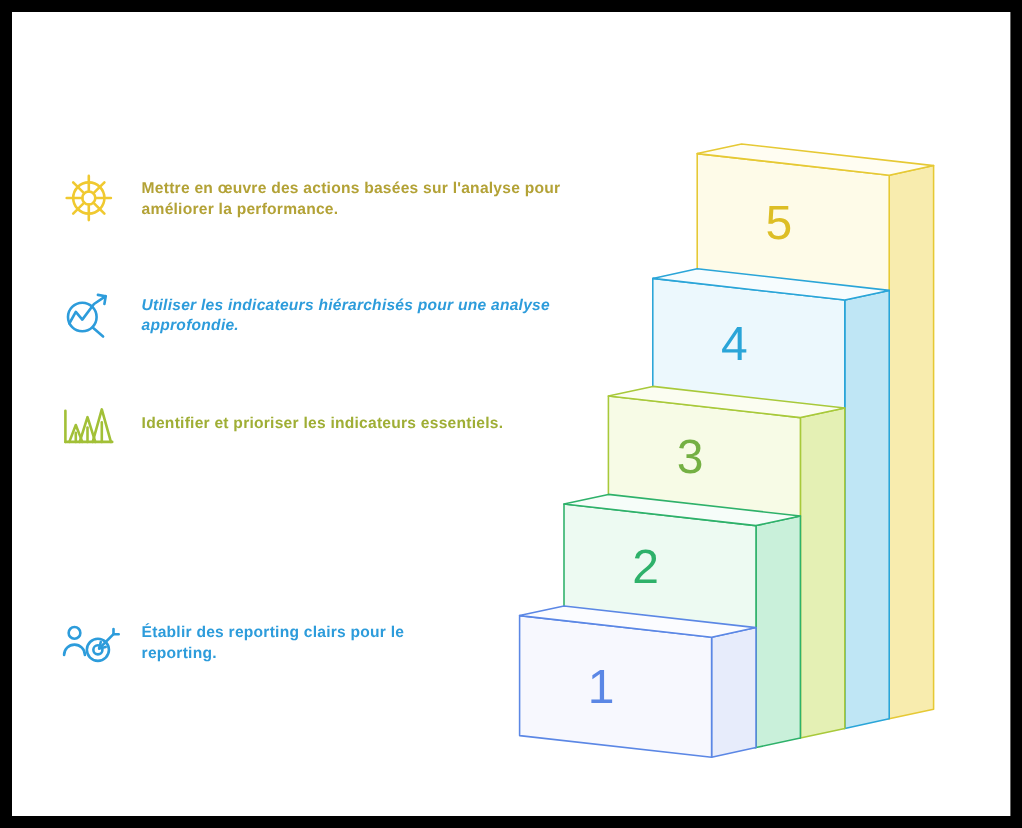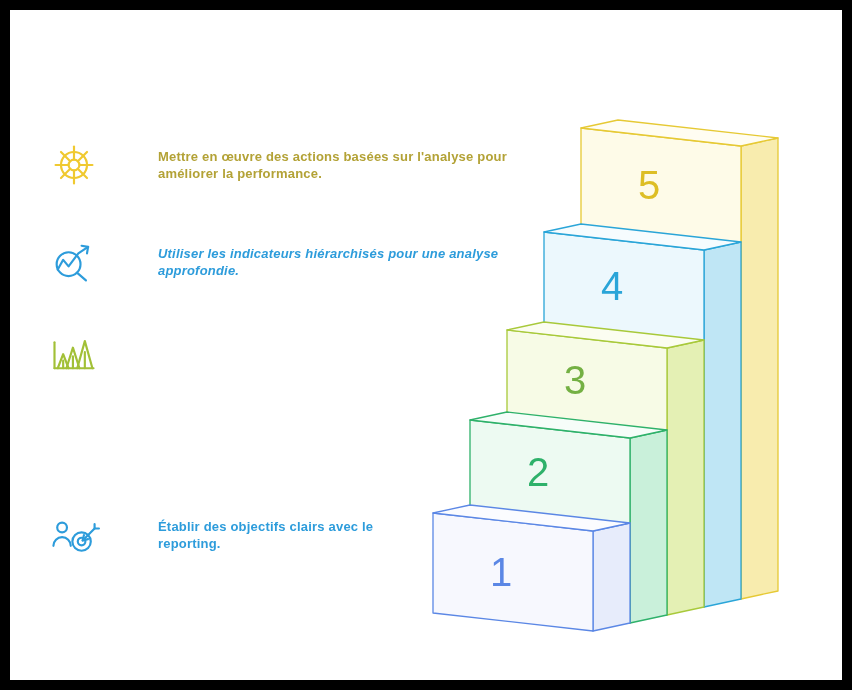--- a/index.html
+++ b/index.html
@@ -7,21 +7,21 @@
     width:852px;height:690px;overflow:hidden;
     background:#000;
     font-family:"Liberation Sans",sans-serif;
     position:relative;
   }
   .canvas{
     position:absolute;left:10px;top:10px;width:832px;height:670px;
     background:#fff;
   }
   .item{
-    position:absolute;left:38px;display:flex;align-items:center;gap:58px;
+    position:absolute;left:38px;display:flex;align-items:center;gap:18px;
     height:56px;
   }
   .icon{flex:0 0 52px;width:52px;height:52px;display:block;}
   .icon svg{width:52px;height:52px;display:block;}
   .txt{
     margin:0;width:395px;
     font-size:13px;line-height:17px;font-weight:700;letter-spacing:.2px;
     white-space:pre-line;
   }
   #stairs-svg{position:absolute;left:0;top:0;}
@@ -93,32 +93,33 @@
         <line x1="6" y1="39" x2="42" y2="39"></line>
         <line x1="6" y1="39" x2="6" y2="15"></line>
         <polyline points="9,39 14,26 19,39"></polyline>
         <polyline points="17,39 23,20 29,39"></polyline>
         <polyline points="27,39 34,14 41,39"></polyline>
         <line x1="14" y1="32" x2="14" y2="39"></line>
         <line x1="23" y1="28" x2="23" y2="39"></line>
         <line x1="34" y1="24" x2="34" y2="39"></line>
       </svg>
     </span>
+    <p class="txt" style="color: rgb(159, 174, 53);">Identifier et prioriser les indicateurs essentiels.</p>
   </div>
 
 
   <div class="item" style="top:497px">
     <span class="icon" style="color: rgb(45, 156, 219);">
       <svg viewBox="0 0 48 48" fill="none" stroke="currentColor" stroke-width="2" stroke-linecap="round" stroke-linejoin="round">
         <circle cx="13" cy="17" r="4.5"></circle>
         <path d="M5 34 a8 8 0 0 1 16 0"></path>
         <circle cx="31" cy="30" r="8.5"></circle>
         <circle cx="31" cy="30" r="3.5"></circle>
         <line x1="43" y1="18" x2="32" y2="29"></line>
         <path d="M32 29 l1.2 -5 M32 29 l5 -1.2"></path>
         <path d="M43 18 l0 -4 M43 18 l4 0"></path>
       </svg>
     </span>
-    <p class="txt" style="color: rgb(45, 156, 219);">Établir des objectifs clairs avec le
+    <p class="txt" style="color: rgb(45, 156, 219);">Établir des reporting clairs pour le
 reporting.</p>
   </div>
 
 </div>
 
 </body></html>

